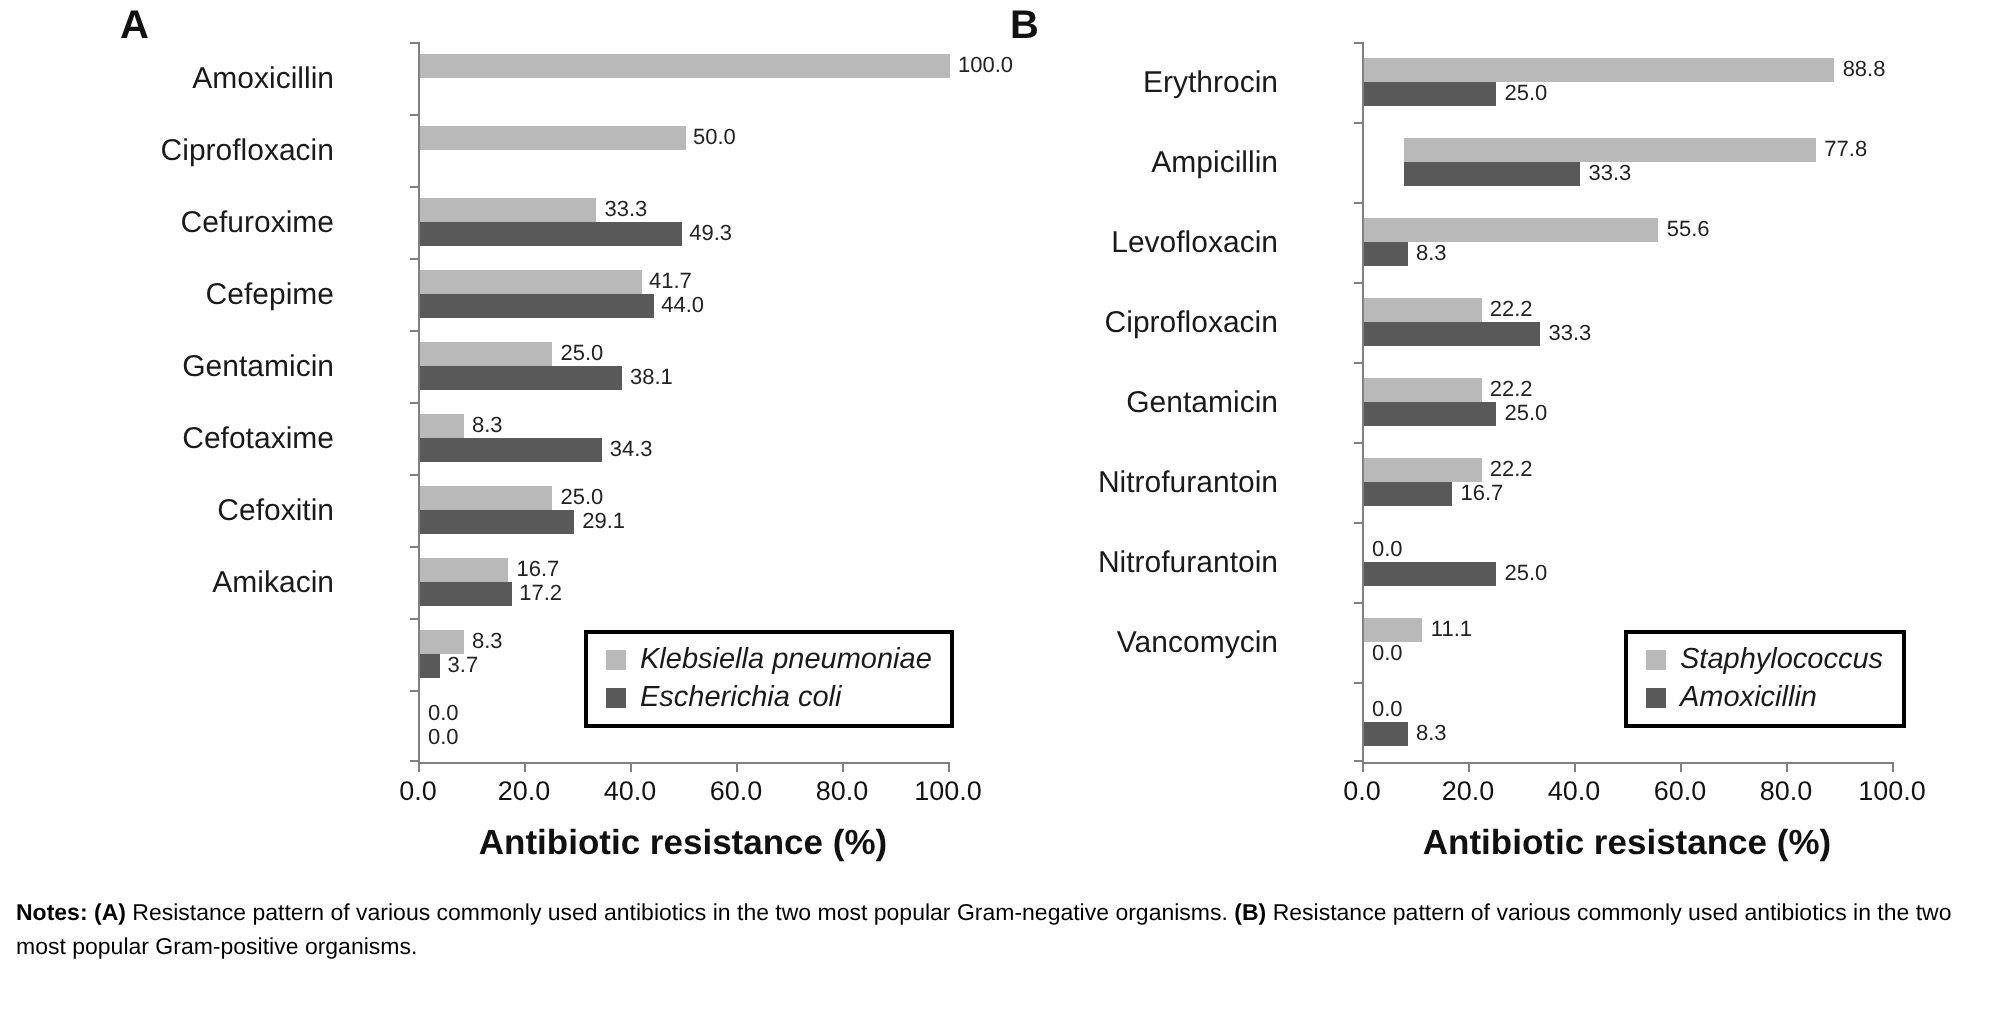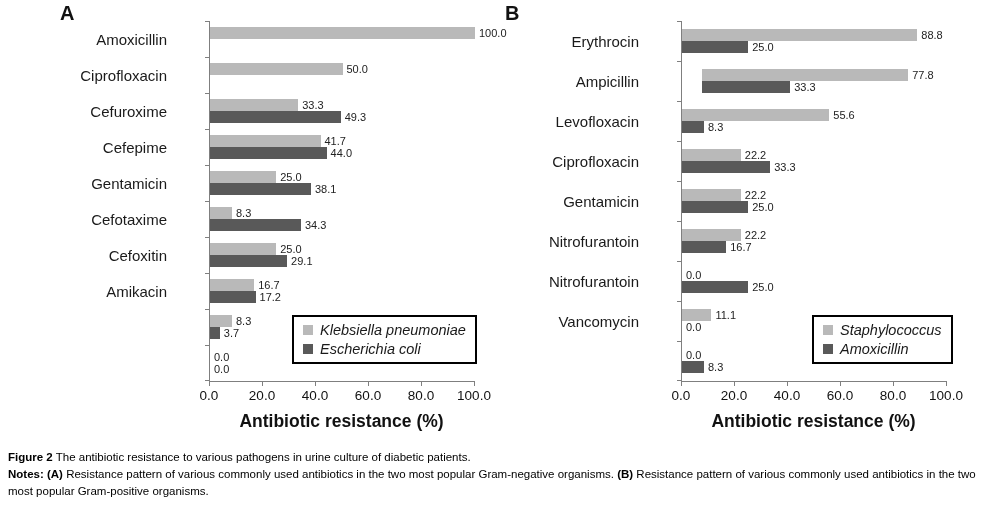--- a/index.html
+++ b/index.html
@@ -349,24 +349,20 @@
             <div class="x-tick" style="left: 265px;"></div>
             <div class="x-tick-label" style="left: 265px;">100.0</div>
           </div>
         <div class="x-title">Antibiotic resistance (%)</div>
       </div>
     </div>
   </div>
 
   <div class="caption">
     <div>
-      <b>Figure 2</b>
-      <span>The antibiotic resistance to various pathogens in urine culture of diabetic patients.</span>
-    </div>
-    <div>
       <b>Notes:</b>
       <b>(A)</b>
       <span>Resistance pattern of various commonly used antibiotics in the two most popular Gram-negative organisms.</span>
       <b>(B)</b>
       <span>Resistance pattern of various commonly used antibiotics in the two most popular Gram-positive organisms.</span>
     </div>
   </div>
 
 </div>
 

